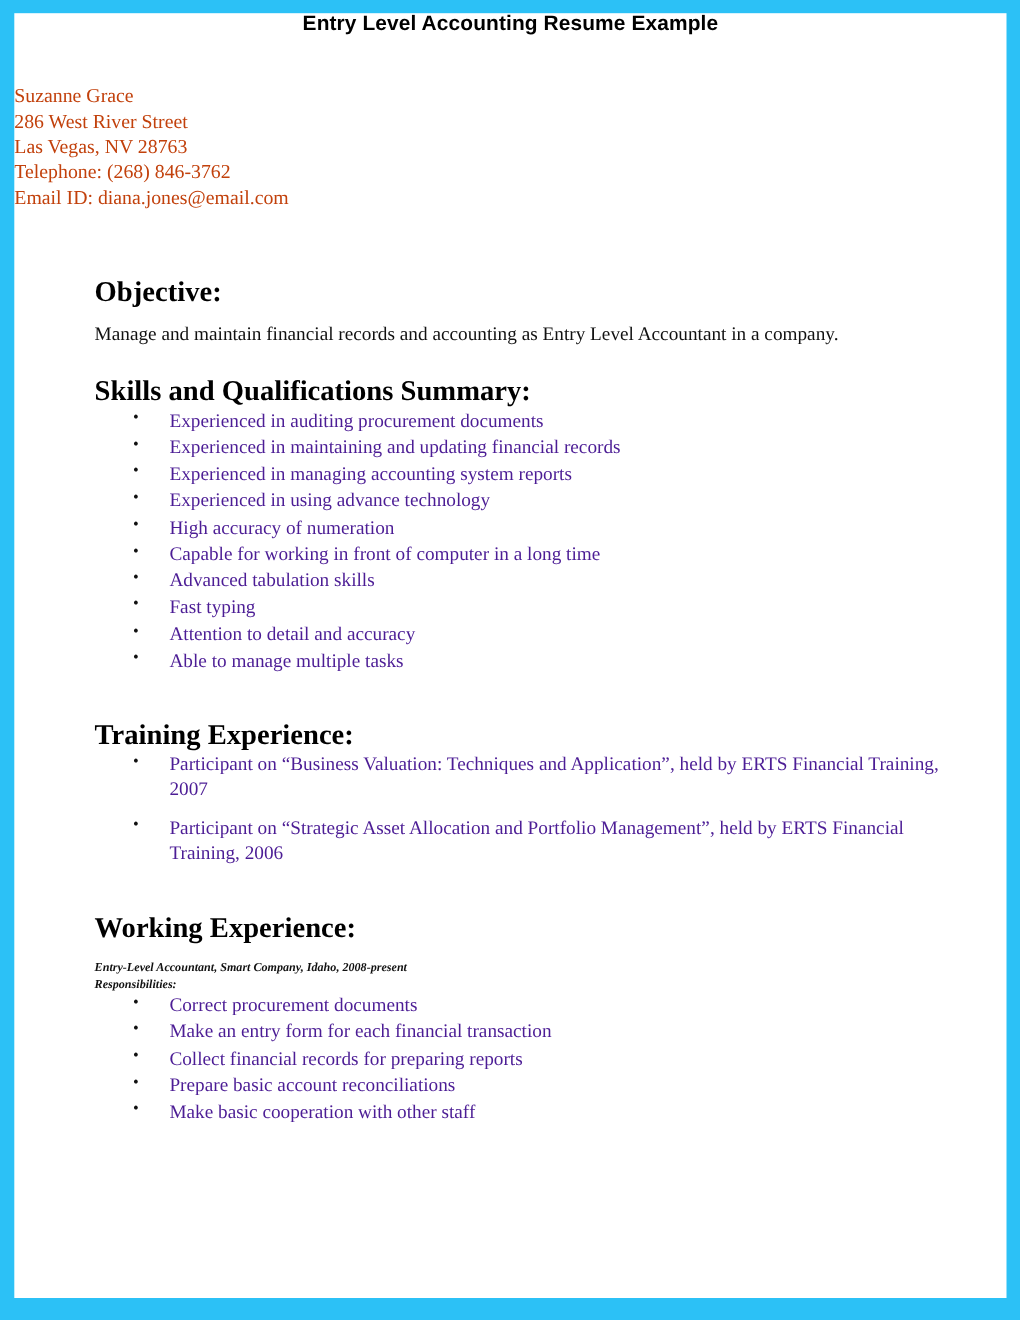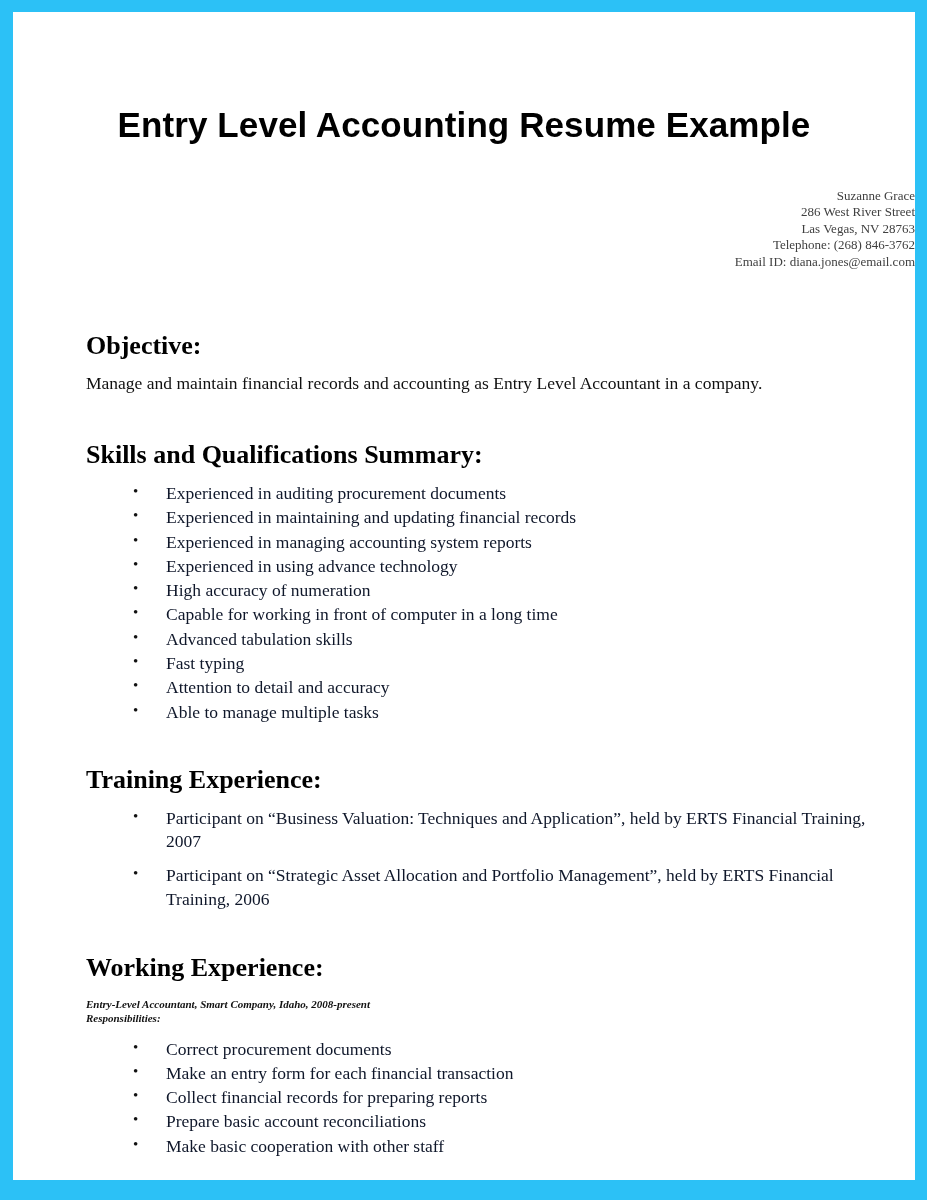--- a/index.html
+++ b/index.html
@@ -32,55 +32,54 @@
     position: absolute;
     left: 0;
     top: 0;
     width: 902px;
   }
 
   
   .doc-title {
     font-family: "Liberation Sans", sans-serif;
     font-weight: bold;
-    font-size: 35px;
+    font-size: 19px;
     color: #000000;
     text-align: center;
     letter-spacing: 0.1px;
     margin: 0;
-    padding-top: 94px;
     line-height: 1.1;
   }
 
   
   .contact-block {
     font-family: "Liberation Serif", serif;
-    font-size: 13px;
-    color: #404040;
-    text-align: right;
+    font-size: 18px;
+    color: #c2410c;
+    text-align: left;
     margin-top: 43px;
     line-height: 1.28;
   }
   .contact-line {
     display: block;
     white-space: nowrap;
   }
 
   
   .section-heading {
     font-family: "Liberation Serif", serif;
     font-weight: bold;
     font-size: 26px;
     color: #000000;
     margin: 0 0 0 73px;
     line-height: 1.15;
   }
 
   .sec-objective    { margin-top: 60px; }
-  .sec-skills       { margin-top: 46px; }
+  .sec-skills       { margin-top: 26px; }
   .sec-training     { margin-top: 41px; }
   .sec-working      { margin-top: 42px; }
 
   
   .body-paragraph {
     font-family: "Liberation Serif", serif;
     font-size: 17.5px;
     color: #111111;
     margin: 11px 0 0 73px;
     line-height: 1.3;
@@ -94,25 +93,25 @@
     font-size: 11px;
     color: #111111;
     margin: 14px 0 0 73px;
     line-height: 1.32;
   }
   .job-line .job-sub { display: block; }
 
   
   ul.bullets {
     list-style: none;
-    margin: 12px;
+    margin: 0;
     padding: 0;
     font-family: "Liberation Serif", serif;
     font-size: 17.5px;
-    color: #0f172a;
+    color: #4c1d95;
   }
 
   ul.bullets > li {
     position: relative;
     padding-left: 17px;
     margin-left: 124px;
     line-height: 1.33;
   }
 
   ul.bullets > li::before {

